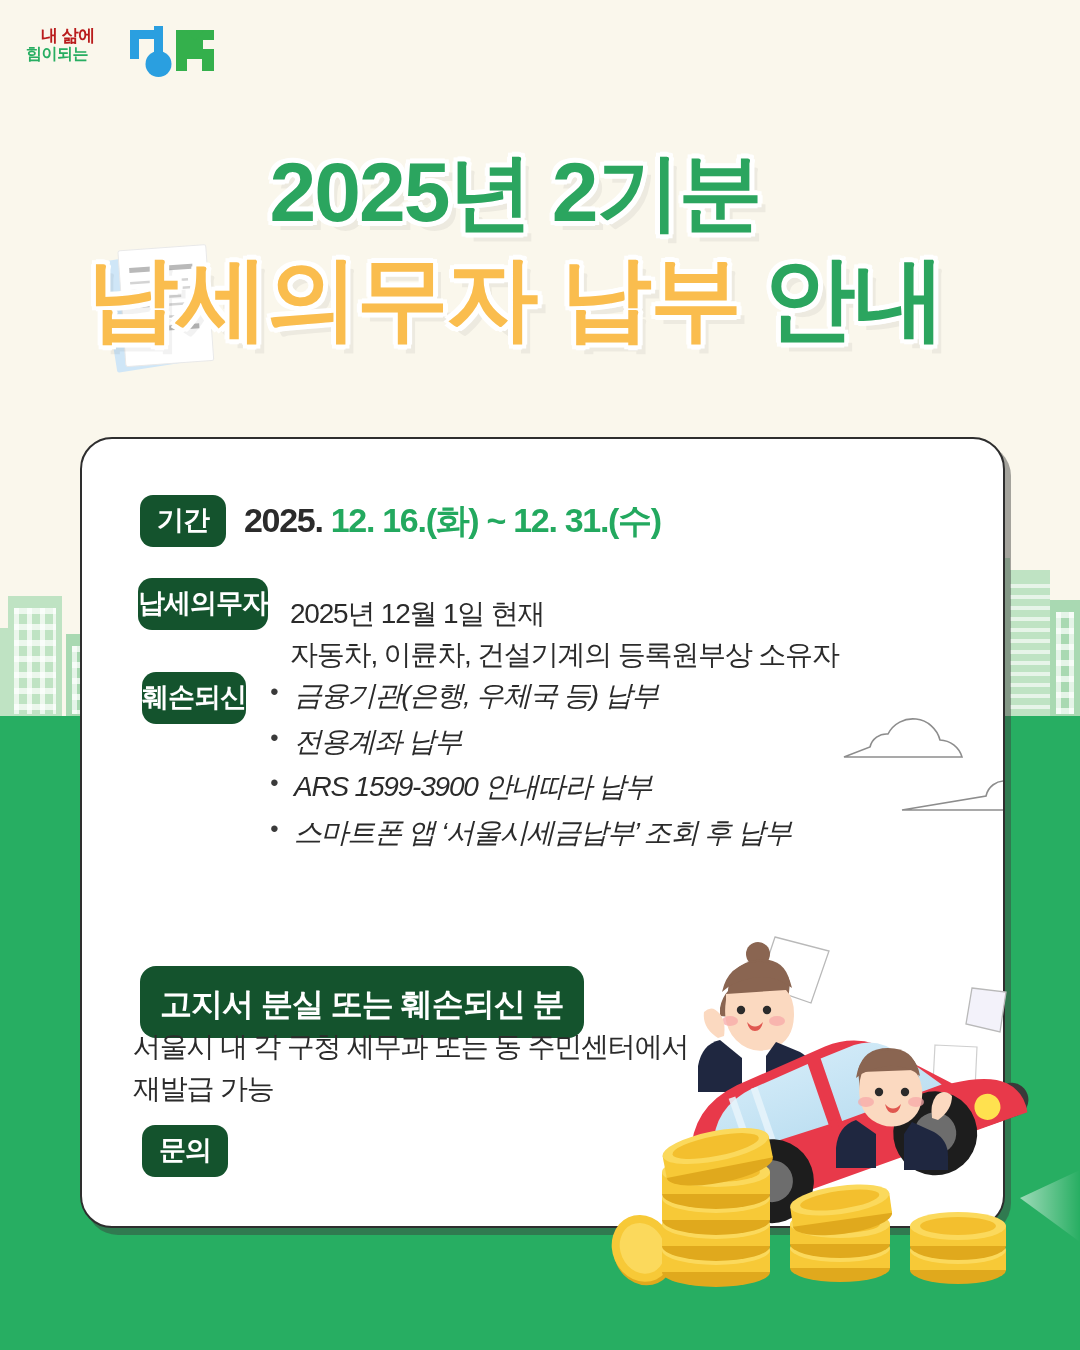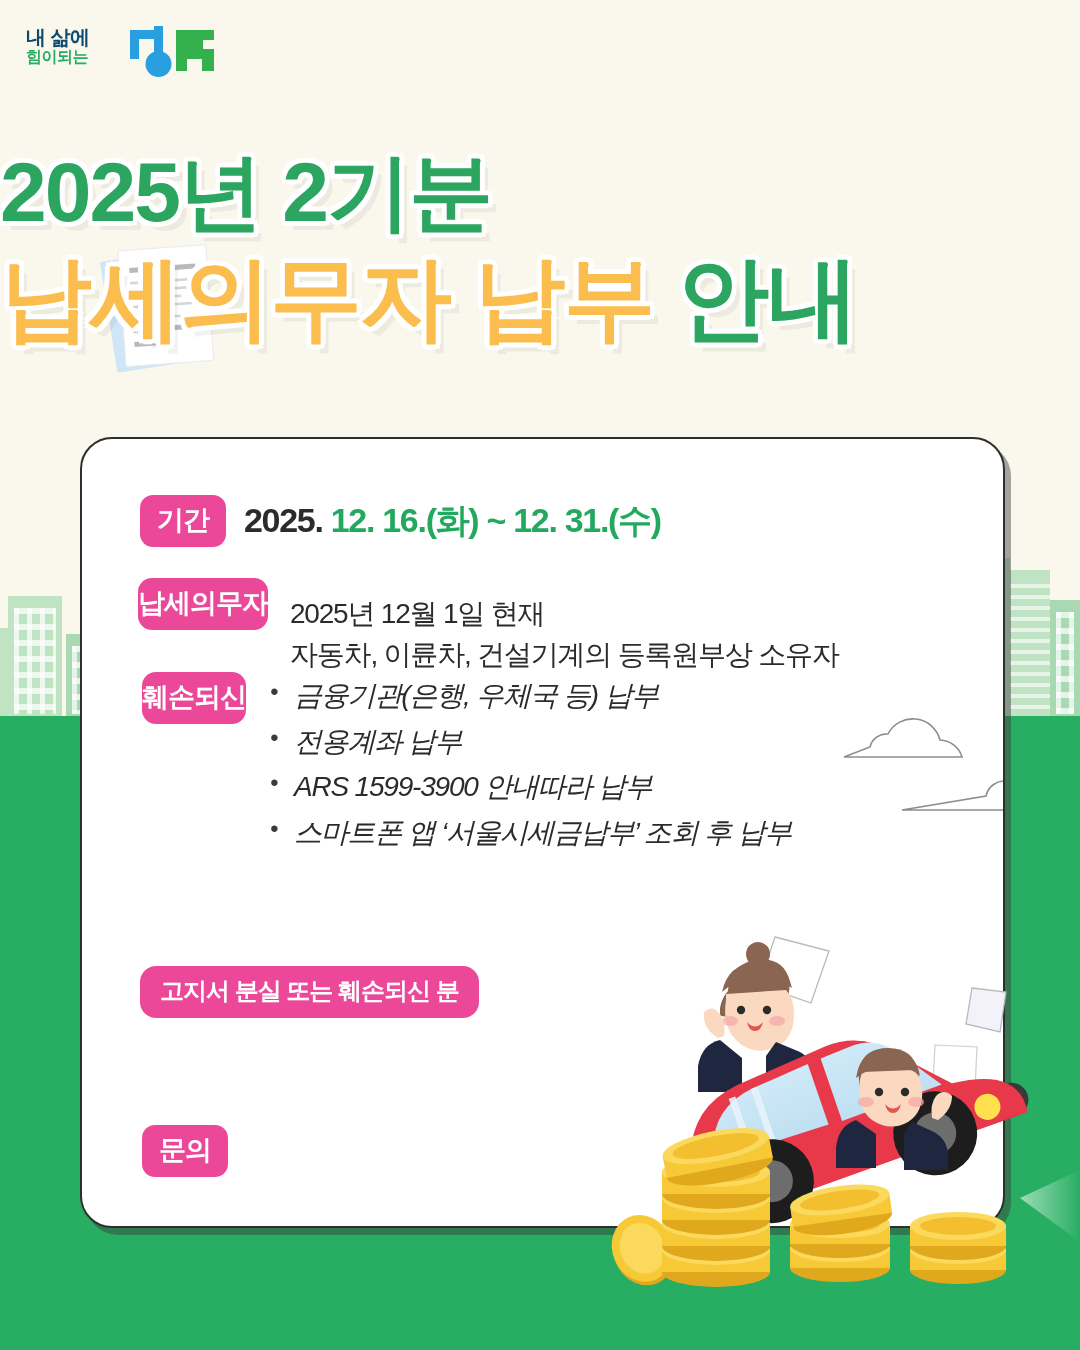--- a/index.html
+++ b/index.html
@@ -27,26 +27,26 @@
       repeating-linear-gradient(to right, rgba(255,255,255,.7) 0 5px, transparent 5px 13px),
       repeating-linear-gradient(to bottom, rgba(255,255,255,.7) 0 6px, transparent 6px 16px);
     background-blend-mode:screen; }
 
   .ground { position:absolute; left:0; top:716px; width:1080px; height:634px; background:#27ae62; }
 
   
   .logo { position:absolute; left:26px; top:24px; width:200px; height:62px; }
   .logo-text { position:absolute; left:0; top:2px; font-size:0; }
   .logo-line { display:block; font-weight:bold; letter-spacing:-.5px; line-height:1.12; }
-  .logo-l1 { color:#0c4a6e; font-size:20px; }
+  .logo-l1 { color:#b91c1c; font-size:17px;margin-left:15px; }
   .logo-l2 { color:#27ae62; font-size:16px; }
   .logo-mark { position:absolute; left:98px; top:0px; width:100px; height:60px; }
 
   
-  .title-wrap { position:absolute; left:0; top:150px; width:1004px; text-align:left; }
+  .title-wrap { position:absolute; left:0; top:150px; width:1004px; text-align:center;padding-left:26px; }
   .title-line { font-weight:900; letter-spacing:-2px; line-height:1.0;
     font-family:"Liberation Sans","DejaVu Sans",sans-serif; }
   .title-l1 { font-size:84px; color:#2ba55f;
     text-shadow: 5px 0 0 #fff, -5px 0 0 #fff, 0 5px 0 #fff, 0 -5px 0 #fff,
                  4px 4px 0 #fff, -4px 4px 0 #fff, 4px -4px 0 #fff, -4px -4px 0 #fff,
                  8px 9px 0 rgba(0,0,0,.05); }
   .title-l2 { font-size:92px; margin-top:18px; display:block; }
   .t-orange { color:#fabd4e;
     text-shadow: 5px 0 0 #fff, -5px 0 0 #fff, 0 5px 0 #fff, 0 -5px 0 #fff,
                  4px 4px 0 #fff, -4px 4px 0 #fff, 4px -4px 0 #fff, -4px -4px 0 #fff,
@@ -63,25 +63,25 @@
     background:#fff; border:2px solid #2e2e2e; border-radius:32px;
     box-shadow: 6px 7px 0 rgba(60,60,60,.45);
     overflow:hidden; }
   .card-inner { position:absolute; inset:0; }
 
   .clouds { position:absolute; left:760px; top:270px; width:260px; height:110px; pointer-events:none; }
 
   
   .row { position:absolute; display:flex; align-items:flex-start; }
 
-  .badge { display:inline-block; background:#ec4899; color:#fff; font-weight:bold;
+  .badge { display:inline-block; background:#14532d; color:#fff; font-weight:bold;
     border-radius:12px; text-align:center; letter-spacing:-1px; white-space:nowrap; }
   .badge-sm { font-size:27px; padding:7px 17px 9px; border-radius:13px; }
   .badge-md { font-size:27px; padding:7px 0 9px; border-radius:14px; }
-  .badge-wide { font-size:24px; padding:9px 20px 11px; border-radius:16px;text-align:right; }
+  .badge-wide { font-size:32px; padding:17px 20px 11px; border-radius:16px;text-align:right; }
 
   .period-row { left:140px; top:495px; align-items:center; }
   .period-text { font-size:34px; font-weight:bold; margin-left:18px; letter-spacing:-1.3px; }
   .period-year { color:#2b2b2b; }
   .period-dates { color:#23a95f; }
 
   .taxpayer-row { left:138px; top:578px; }
   .taxpayer-text { font-size:28px; line-height:1.45; margin-left:22px; margin-top:16px; color:#2b2b2b; letter-spacing:-1.2px; }
 
   .method-row { left:142px; top:672px; }
@@ -194,20 +194,24 @@
     <span class="badge badge-md">훼손되신</span>
     <ul class="method-list">
       <li>금융기관(은행, 우체국 등) 납부</li>
       <li>전용계좌 납부</li>
       <li>ARS 1599-3900 안내따라 납부</li>
       <li>스마트폰 앱 ‘서울시세금납부’ 조회 후 납부</li>
     </ul>
   </div>
 
   <span class="badge badge-wide lost-badge">고지서 분실 또는 훼손되신 분</span>
+  <div class="lost-text">
+    <span>서울시 내 각 구청 세무과 또는 동 주민센터에서</span><br>
+    <span>재발급 가능</span>
+  </div>
 
   <div class="row inquiry-row">
     <span class="badge badge-sm">문의</span>
   </div>
 
   <svg class="illus" viewBox="0 0 480 400">
 
     <defs>
       <linearGradient id="beamg" x1="0" y1="0" x2="1" y2="0">
         <stop offset="0" stop-color="#ffffff" stop-opacity=".85"></stop>

